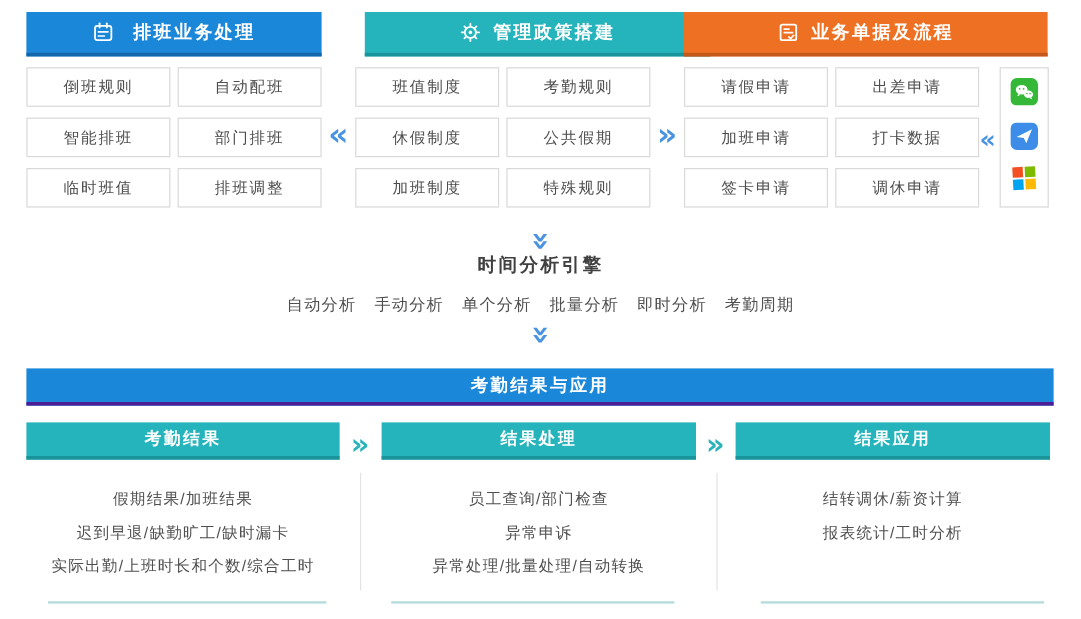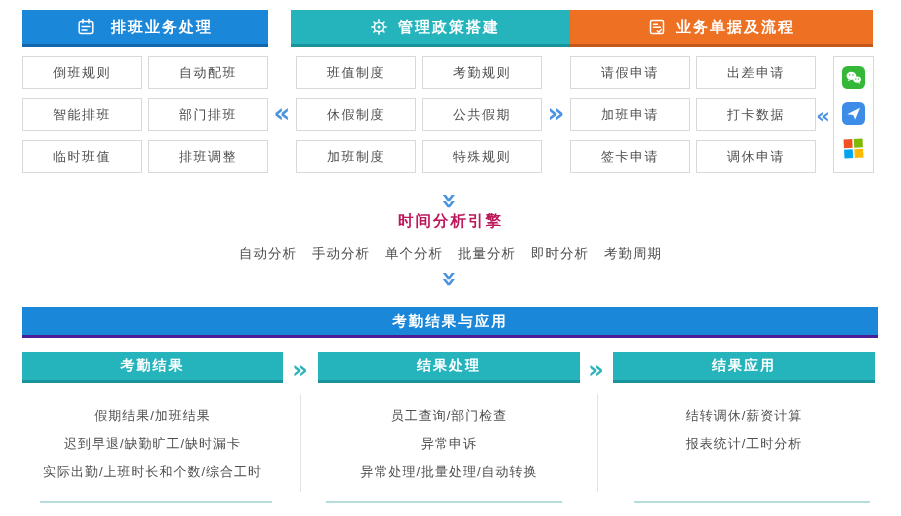--- a/index.html
+++ b/index.html
@@ -26,21 +26,21 @@
           text-align:center; font-family:"DejaVu Sans",sans-serif; }
   .chev-teal { color:#2ab3b8; font-size:24px; }
   .chev-down { display:inline-block; transform:rotate(90deg); transform-origin:center; }
 
   
   .channel-box { position:absolute; left:833px; top:56px; width:41px; height:117px; background:#fff;
                  border:1px solid #d9d9d9; display:flex; flex-direction:column; align-items:center;
                  justify-content:space-evenly; }
 
   
-  .engine-title { position:absolute; left:0; right:0; top:211px; text-align:center; color:#be185d;
+  .engine-title { position:absolute; left:0; right:0; top:211px; text-align:center; color:#404040;
                   font-weight:bold; font-size:15.5px; letter-spacing:2px; }
   .modes { position:absolute; left:0; right:0; top:245px; display:flex; justify-content:center;
            gap:15px; font-size:13.5px; color:#4f4f4f; letter-spacing:1px; }
 
   
   .main-banner { position:absolute; left:22px; top:307px; width:856px; height:31px; background:#1b87d9;
                  border-bottom:3px solid #4c1d95; color:#fff; font-weight:bold; font-size:14.5px;
                  display:flex; align-items:center; justify-content:center; letter-spacing:2px; }
   .sub-banner { position:absolute; top:352px; height:31px; background:#25b4bc;
                 border-bottom:3px solid #1a949b; color:#fff; font-weight:bold; font-size:14px;
@@ -62,21 +62,21 @@
         <rect x="2.2" y="3.5" width="13.6" height="12" rx="2" fill="none" stroke="#fff" stroke-width="1.5"></rect>
         <line x1="6" y1="1.4" x2="6" y2="5" stroke="#fff" stroke-width="1.5" stroke-linecap="round"></line>
         <line x1="12" y1="1.4" x2="12" y2="5" stroke="#fff" stroke-width="1.5" stroke-linecap="round"></line>
         <line x1="5" y1="8.5" x2="13" y2="8.5" stroke="#fff" stroke-width="1.4" stroke-linecap="round"></line>
         <line x1="5" y1="12" x2="10" y2="12" stroke="#fff" stroke-width="1.4" stroke-linecap="round"></line>
       </svg>
     </span>
     <span>排班业务处理</span>
   </div>
 
-  <div class="group-hdr hdr-teal" style="left:291px;width:288px;">
+  <div class="group-hdr hdr-teal" style="left:304px;width:288px;">
     <span class="hdr-icon">
       <svg width="18" height="18" viewBox="0 0 18 18">
         <circle cx="9" cy="9" r="4.6" fill="none" stroke="#fff" stroke-width="1.5"></circle>
         <circle cx="9" cy="9" r="1.5" fill="#fff"></circle>
         <g stroke="#fff" stroke-width="1.5" stroke-linecap="round">
           <line x1="14.2" y1="9" x2="16.2" y2="9"></line>
           <line x1="12.6" y1="12.6" x2="14" y2="14"></line>
           <line x1="9" y1="14.2" x2="9" y2="16.2"></line>
           <line x1="5.4" y1="12.6" x2="4" y2="14"></line>
           <line x1="3.8" y1="9" x2="1.8" y2="9"></line>

